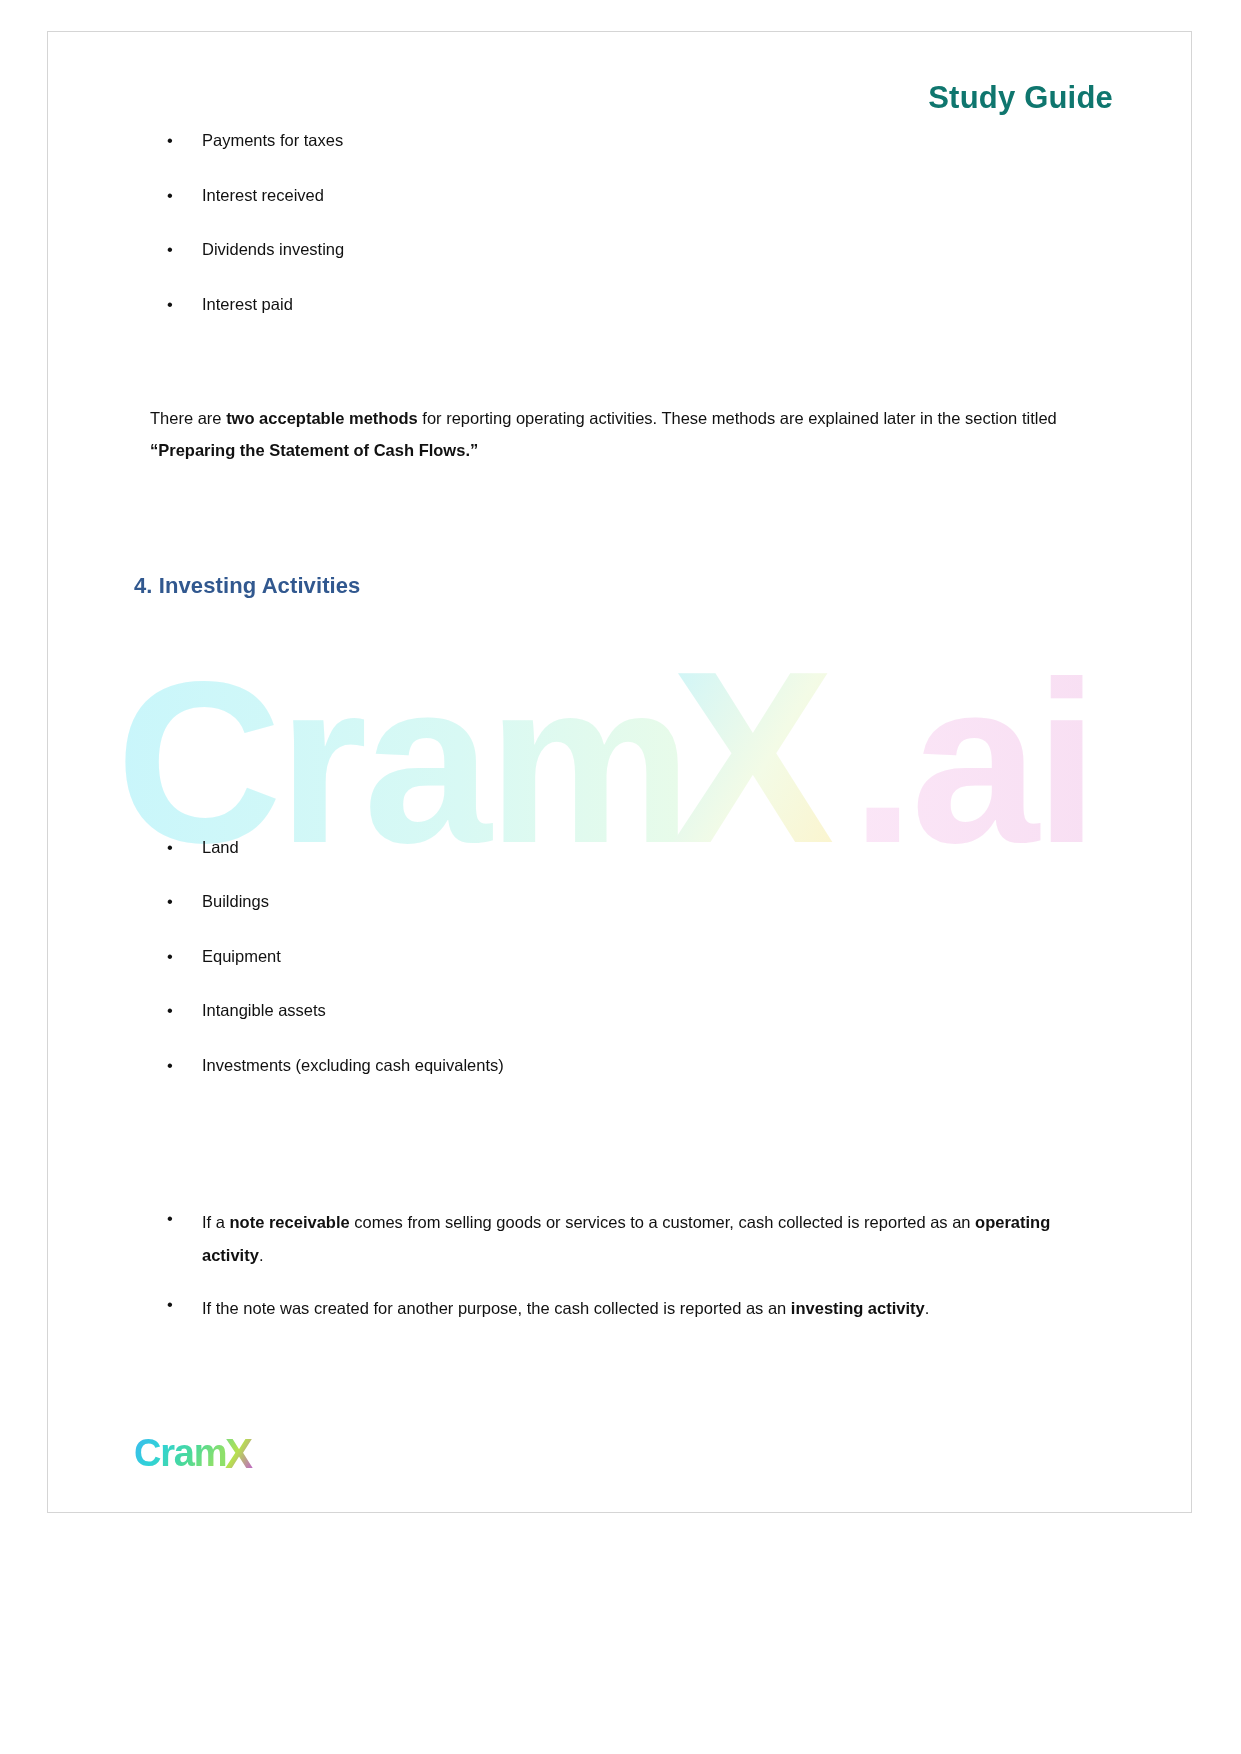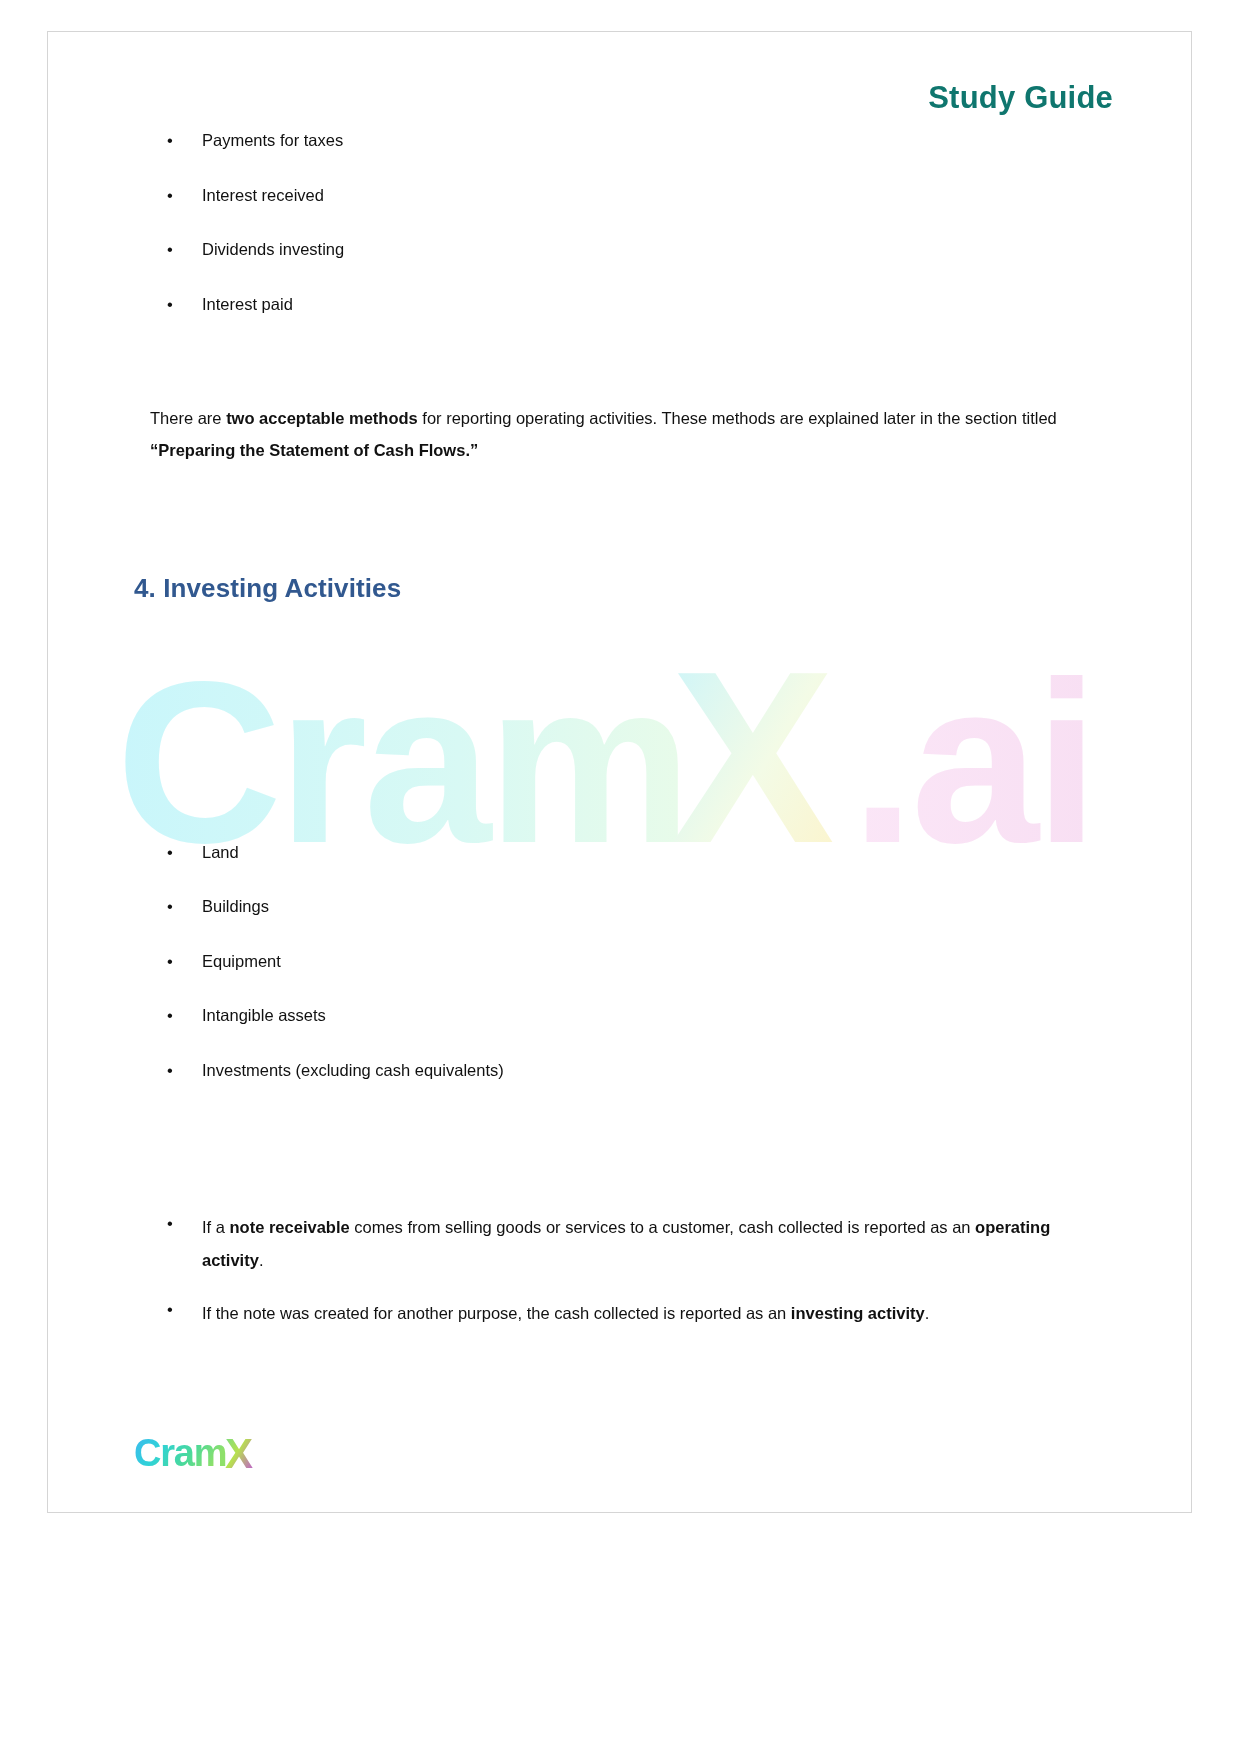--- a/index.html
+++ b/index.html
@@ -89,21 +89,21 @@
   }
 
   p.body {
     font-size: 16.5px;
     line-height: 1.95;
     color: #111111;
     margin: 16px;
   }
 
   h2.section-title {
-    font-size: 26px;
+    font-size: 22px;
     font-weight: bold;
     color: #31588f;
     margin: 0;
     letter-spacing: 0.1px;
   }
 
   h3.sub-title {
     font-size: 17px;
     font-weight: bold;
     color: #111111;

